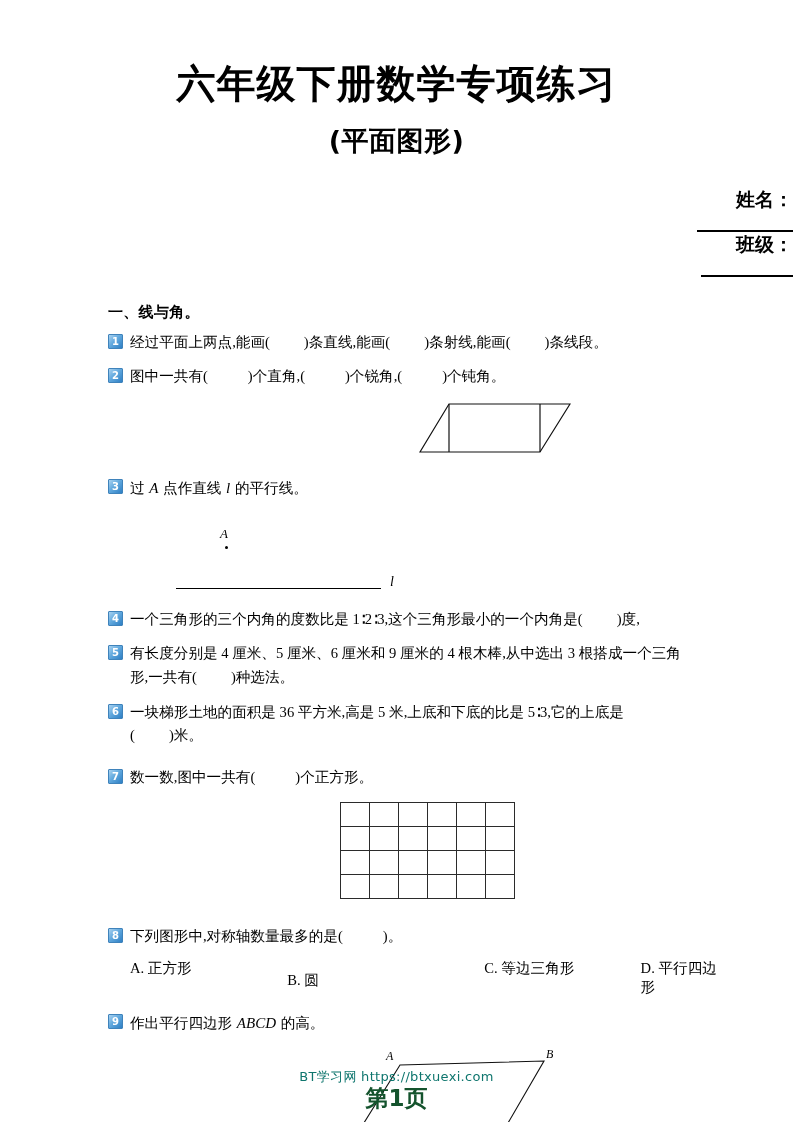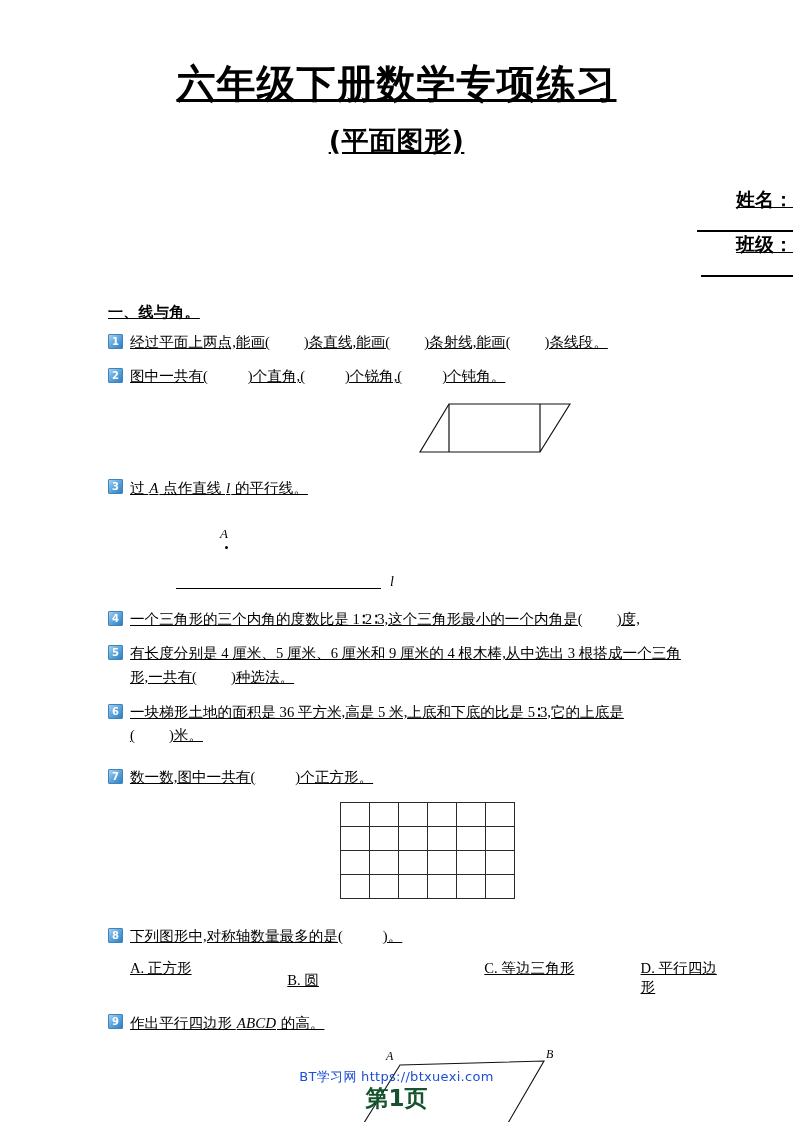--- a/index.html
+++ b/index.html
@@ -14,21 +14,20 @@
     font-family: "Liberation Serif", "DejaVu Serif", serif;
     color: #000000;
     overflow: hidden;
   }
 
   .page {
     position: relative;
     width: 793px;
     height: 1052px;
     box-sizing: border-box;
-    text-decoration: underline;
   }
 
   
   .title-main {
     text-align: center;
     font-family: "DejaVu Sans", "Liberation Sans", sans-serif;
     font-size: 39px;
     font-weight: 700;
     letter-spacing: 1px;
     margin: 0;
@@ -196,21 +195,21 @@
 
   
   .watermark {
     position: absolute;
     left: 0;
     right: 0;
     top: 1068px;
     text-align: center;
     font-family: "DejaVu Sans", "Liberation Sans", sans-serif;
     font-size: 13px;
-    color: #1d4ed8;
+    color: #0f766e;
     letter-spacing: 0.3px;
   }
   .page-number {
     position: absolute;
     left: 0;
     right: 0;
     top: 1083px;
     text-align: center;
     font-family: "DejaVu Sans", "Liberation Sans", sans-serif;
     font-size: 23px;

